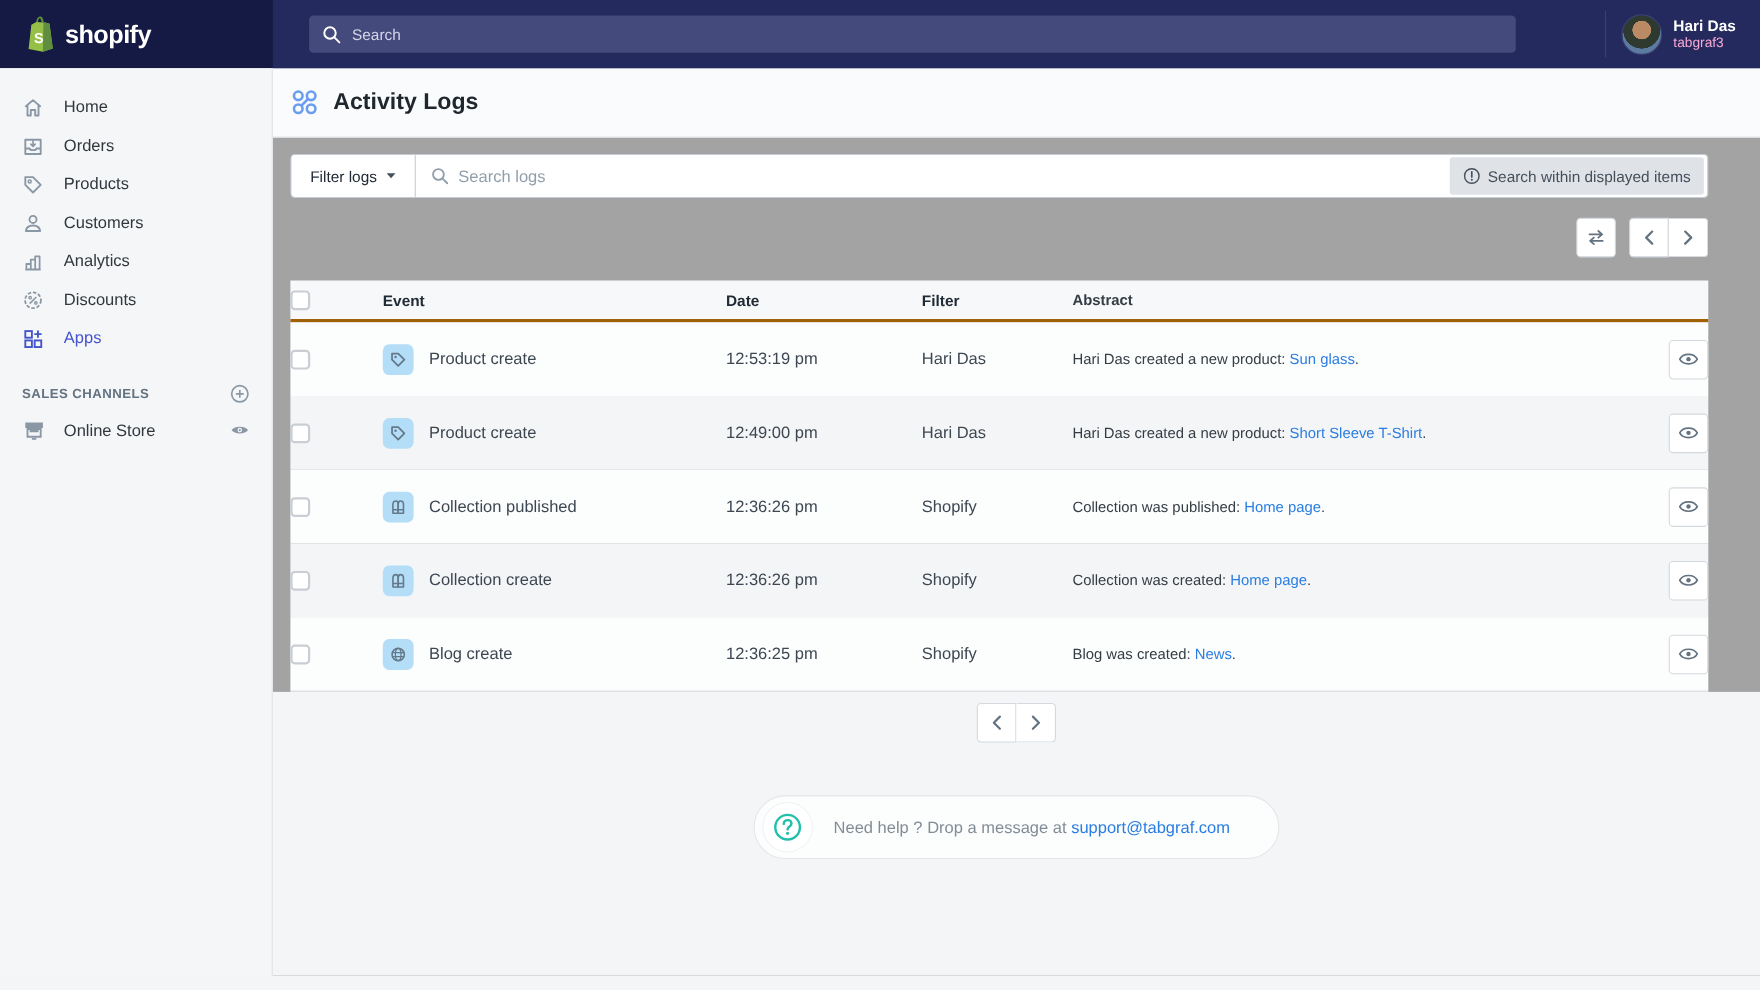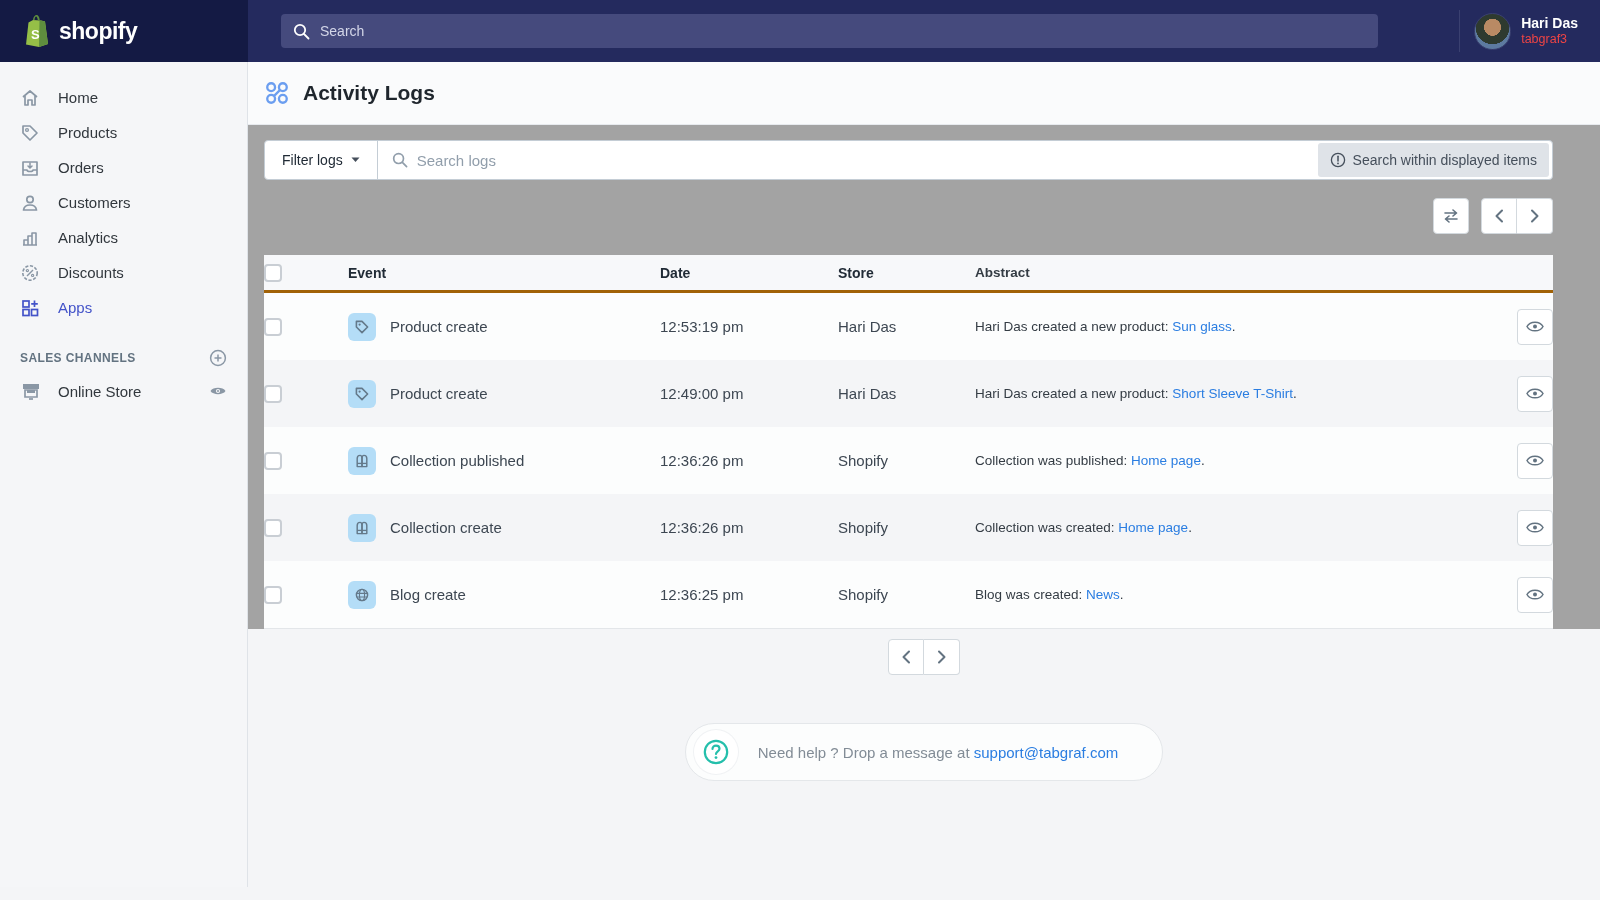--- a/index.html
+++ b/index.html
@@ -14,21 +14,21 @@
   .topsearch { display:flex; align-items:center; gap:10px; width:1097px; max-width:100%; height:34px;
     background:#454a7d; border-radius:4px; padding:0 12px; }
   .topsearch input { flex:1; background:transparent; border:none; outline:none; color:#fff; font-size:14px; }
   .topsearch input::placeholder { color:#d3d6e8; }
   .top-divider { width:1px; background:#3a4070; margin:10px 0; }
   .userblock { display:flex; align-items:center; gap:10px; padding:0 22px 0 14px; flex:none; }
   .avatar { width:37px; height:37px; border-radius:50%; flex:none;
     background:radial-gradient(circle at 50% 38%, #b98a64 0 30%, #2e3a2f 31% 60%, #5d7aa0 61%);
     border:1px solid #3a4070; }
   .user-name { color:#fff; font-size:14px; font-weight:700; line-height:17px; }
-  .user-store { color:#ef4444; font-size:12.5px; line-height:15px; }
+  .user-store { color:#f9a8d4; font-size:12.5px; line-height:15px; }
 
   
   .app { display:flex; height:825px; }
   .sidebar { width:248px; flex:none; background:#f5f6f8; border-right:1px solid #dfe3e8;
     display:flex; flex-direction:column; padding-top:18px; position:relative; }
   .nav-item { display:flex; align-items:center; gap:18px; height:35px; padding-left:20px;
     color:#31373d; font-size:15px; cursor:pointer; }
   .nav-item .ic { width:20px; height:20px; color:#8a97a5; display:flex; align-items:center; justify-content:center; }
   .nav-item.active, .nav-item.active .ic { color:#4353c9; }
   .sc-header { display:flex; align-items:center; justify-content:space-between;
@@ -149,35 +149,35 @@
         <svg width="20" height="20" viewBox="0 0 20 20">
             <path d="M3 9 L10 3 L17 9 M5 8 V17 H8 V12 H12 V17 H15 V8" fill="none" stroke="currentColor" stroke-width="1.7" stroke-linejoin="round"></path>
           </svg>
       </span>
       <span>Home</span>
     </div>
 
     <div class="nav-item">
       <span class="ic">
         <svg width="20" height="20" viewBox="0 0 20 20">
+            <path d="M3 4 H17 V17 H3 Z M3 12 H7 C7 14 13 14 13 12 H17" fill="none" stroke="currentColor" stroke-width="1.7" stroke-linejoin="round"></path>
+          <path d="M10 5 V9 M8 8 L10 10 L12 8" fill="none" stroke="currentColor" stroke-width="1.5" stroke-linecap="round"></path>
+          </svg>
+      </span>
+      <span>Orders</span>
+    </div>
+
+    <div class="nav-item">
+      <span class="ic">
+        <svg width="20" height="20" viewBox="0 0 20 20">
             <path d="M3 3 H10 L17 10 L10 17 L3 10 Z" fill="none" stroke="currentColor" stroke-width="1.7" stroke-linejoin="round"></path>
           <circle cx="7" cy="7" r="1.4" fill="none" stroke="currentColor" stroke-width="1.3"></circle>
           </svg>
       </span>
       <span>Products</span>
-    </div>
-
-    <div class="nav-item">
-      <span class="ic">
-        <svg width="20" height="20" viewBox="0 0 20 20">
-            <path d="M3 4 H17 V17 H3 Z M3 12 H7 C7 14 13 14 13 12 H17" fill="none" stroke="currentColor" stroke-width="1.7" stroke-linejoin="round"></path>
-          <path d="M10 5 V9 M8 8 L10 10 L12 8" fill="none" stroke="currentColor" stroke-width="1.5" stroke-linecap="round"></path>
-          </svg>
-      </span>
-      <span>Orders</span>
     </div>
 
     <div class="nav-item">
       <span class="ic">
         <svg width="20" height="20" viewBox="0 0 20 20">
             <circle cx="10" cy="6.5" r="3.2" fill="none" stroke="currentColor" stroke-width="1.7"></circle>
           <path d="M3.5 17 C4 13.5 7 12 10 12 C13 12 16 13.5 16.5 17 Z" fill="none" stroke="currentColor" stroke-width="1.7" stroke-linejoin="round"></path>
           </svg>
       </span>
       <span>Customers</span>
@@ -307,21 +307,21 @@
       </div>
     </div>
 
     <div class="logtable">
       <div class="trow thead">
         <div class="col-sel">
             <input type="checkbox" class="cbx" style="">
           </div>
         <div class="col-event">Event</div>
         <div class="col-date">Date</div>
-        <div class="col-author">Store</div>
+        <div class="col-author">Filter</div>
         <div class="col-abstract">Abstract</div>
         <div class="col-action"></div>
       </div>
 
       <div class="tbody">
 
         <div class="trow tbody-row">
           <div class="col-sel">
               <input type="checkbox" class="cbx" style="">
             </div>

